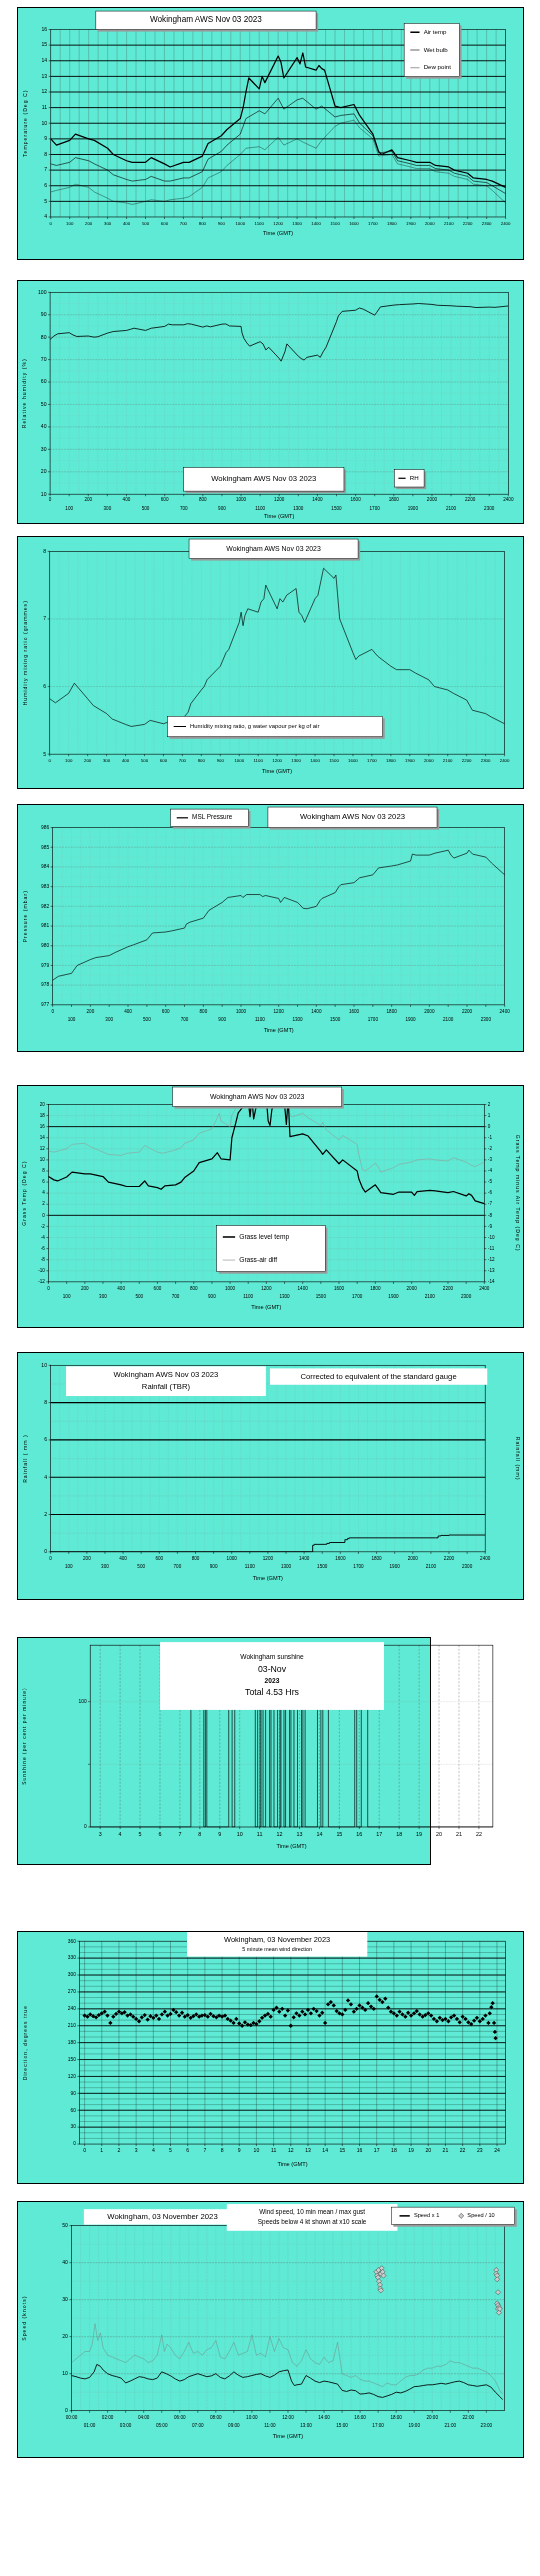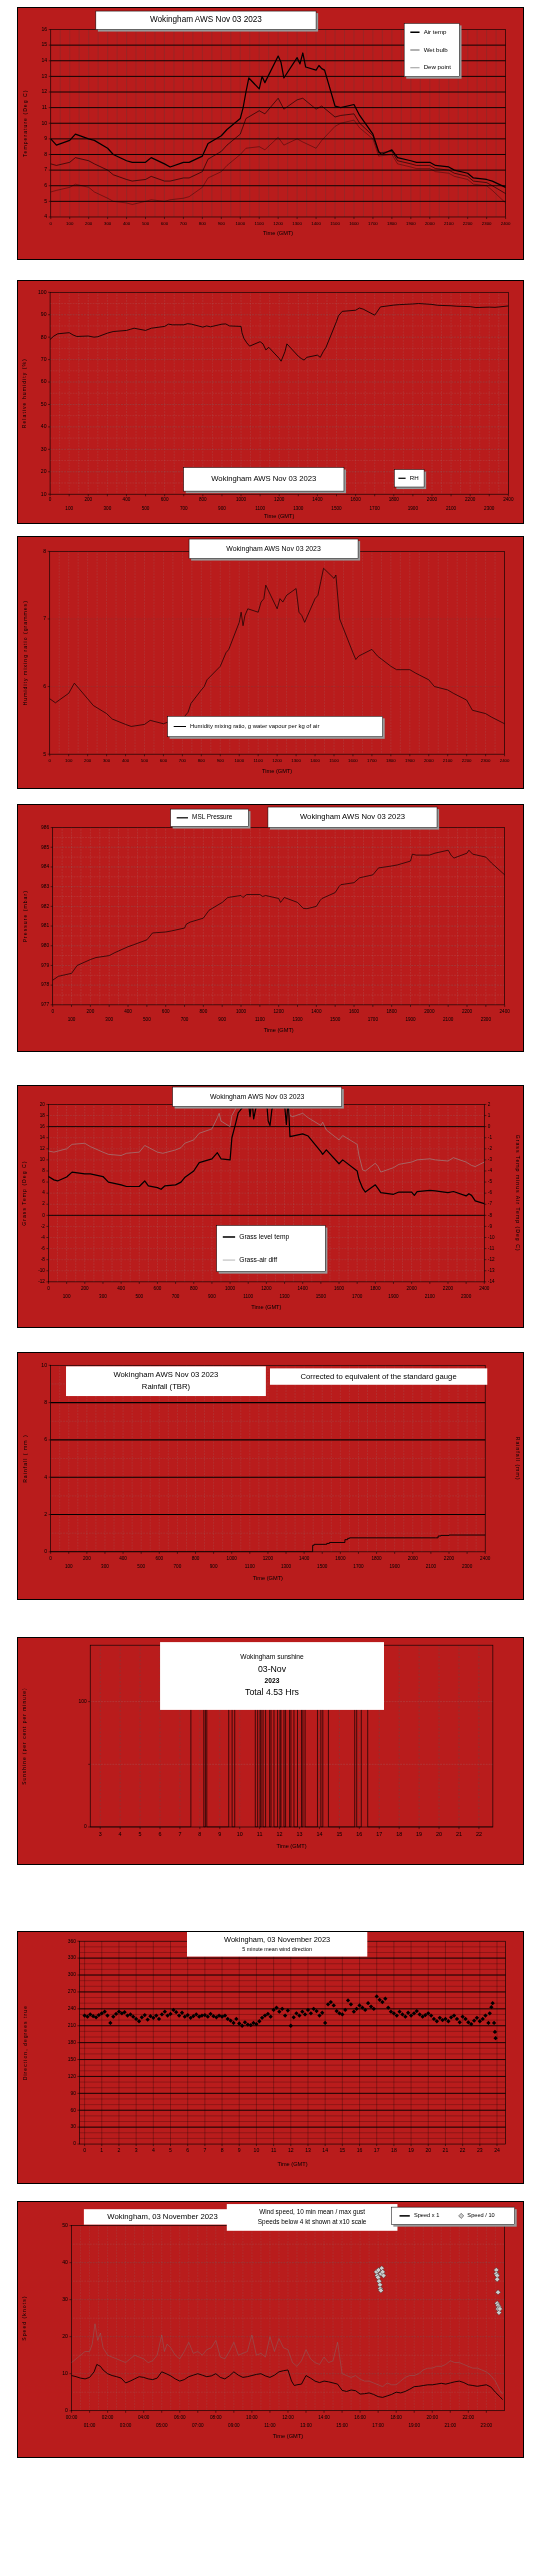--- a/index.html
+++ b/index.html
@@ -1,18 +1,18 @@
 <!DOCTYPE html>
 <html style="font-size:8.2px"><head>
 <meta charset="utf-8">
 <style>
   html,body{margin:0;padding:0;background:#ffffff;}
   #page{position:relative;width:541px;height:2620px;background:#ffffff;overflow:hidden;
         font-family:"Liberation Sans", sans-serif;}
-  .chart-box{position:absolute;background:#b91c1c;border:0.5px solid #000;box-sizing:border-box;}
+  .chart-box{position:absolute;background:#5eead4;border:0.5px solid #000;box-sizing:border-box;}
   .chart-box svg{display:block;}
   text{fill:#000;font-family:"Liberation Sans", sans-serif;}
 </style>
 </head>
 <body>
 
 <div id="page">
     <div class="chart-box" style="left: 17px; top: 7.2px; width: 507px; height: 253px;">
       <svg width="506" height="252" viewBox="0 0 984 492">
         <g>
@@ -1008,21 +1008,21 @@
           <rect x="92" y="26" width="390" height="58" fill="#fff" stroke="none" stroke-width="1"></rect>
           <text x="287" y="43.375" text-anchor="middle" font-size="15" dominant-baseline="middle">Wokingham AWS Nov 03 2023</text>
           <text x="287" y="66.625" text-anchor="middle" font-size="15" dominant-baseline="middle">Rainfall (TBR)</text>
         </g>
         <g>
           <rect x="490" y="30" width="424" height="32" fill="#fff" stroke="none" stroke-width="1"></rect>
           <text x="702" y="46" text-anchor="middle" font-size="15" dominant-baseline="middle">Corrected to equivalent of the standard gauge</text>
         </g>
       </svg>
     </div>
-    <div class="chart-box" style="left: 17px; top: 1637px; width: 507px; height: 228px;">
+    <div class="chart-box" style="left: 17px; top: 1637px; width: 414px; height: 228px;">
       <svg width="506" height="227" viewBox="0 0 984 442">
         <g>
           <line x1="159.40594059405942" y1="14" x2="159.40594059405942" y2="368" stroke="#555" stroke-width="0.7" stroke-dasharray="4,3"></line>
           <line x1="198.21782178217822" y1="14" x2="198.21782178217822" y2="368" stroke="#555" stroke-width="0.7" stroke-dasharray="4,3"></line>
           <line x1="237.02970297029702" y1="14" x2="237.02970297029702" y2="368" stroke="#555" stroke-width="0.7" stroke-dasharray="4,3"></line>
           <line x1="275.84158415841586" y1="14" x2="275.84158415841586" y2="368" stroke="#555" stroke-width="0.7" stroke-dasharray="4,3"></line>
           <line x1="314.65346534653463" y1="14" x2="314.65346534653463" y2="368" stroke="#555" stroke-width="0.7" stroke-dasharray="4,3"></line>
           <line x1="353.46534653465346" y1="14" x2="353.46534653465346" y2="368" stroke="#555" stroke-width="0.7" stroke-dasharray="4,3"></line>
           <line x1="392.2772277227723" y1="14" x2="392.2772277227723" y2="368" stroke="#555" stroke-width="0.7" stroke-dasharray="4,3"></line>
           <line x1="431.08910891089107" y1="14" x2="431.08910891089107" y2="368" stroke="#555" stroke-width="0.7" stroke-dasharray="4,3"></line>

